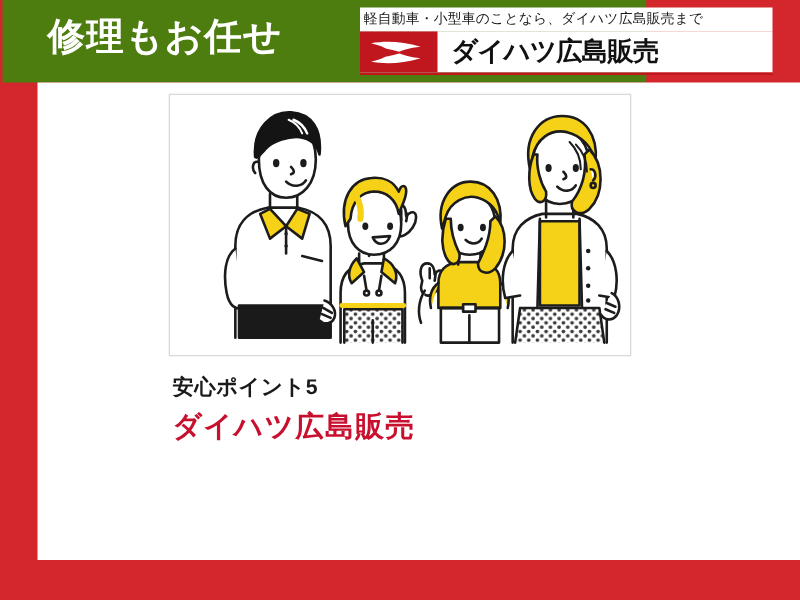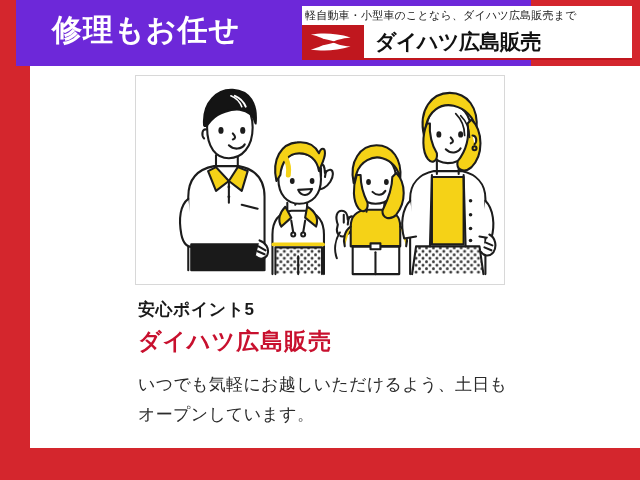--- a/index.html
+++ b/index.html
@@ -14,24 +14,24 @@
     position: relative;
     width: 640px;
     height: 480px;
     overflow: hidden;
     background: #d4262d;
   }
 
   
   #header {
     position: absolute;
-    left: 16px; top: 0;
+    left: 2px; top: 0;
     width: 515px;
     height: 66px;
-    background: #6d28d9;
+    background: #4d7c0f;
   }
   #headline {
     position: absolute;
     left: 36px;
     top: 11px;
     font-size: 30px;
     font-weight: bold;
     color: #ffffff;
     letter-spacing: 1px;
     white-space: nowrap;
@@ -349,18 +349,17 @@
 
           <path d="M317 62 C320 65, 320 67, 317 68"></path>
           <path d="M312 74 C317 79, 324 78, 327 73"></path>
         </g>
       </svg>
     </div>
 
     <div id="text-block">
       <div id="point-label">安心ポイント5</div>
       <div id="point-title">ダイハツ広島販売</div>
-      <div id="point-body">いつでも気軽にお越しいただけるよう、土日もオープンしています。</div>
     </div>
   </div>
 
   <div id="footer-band"></div>
 </div>
 
 </body></html>

